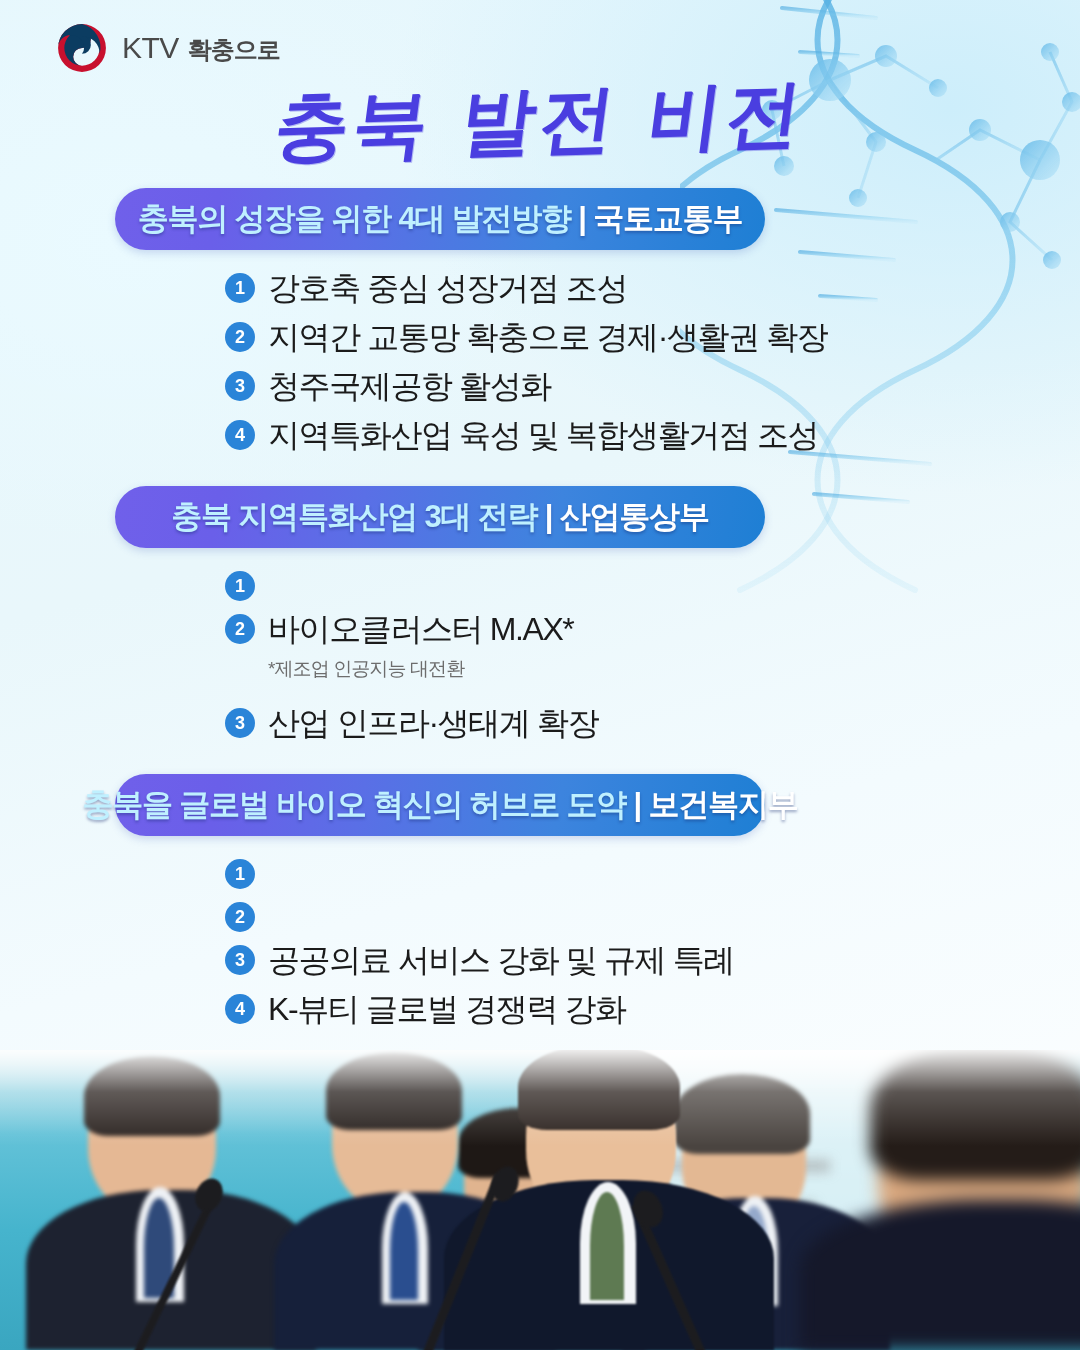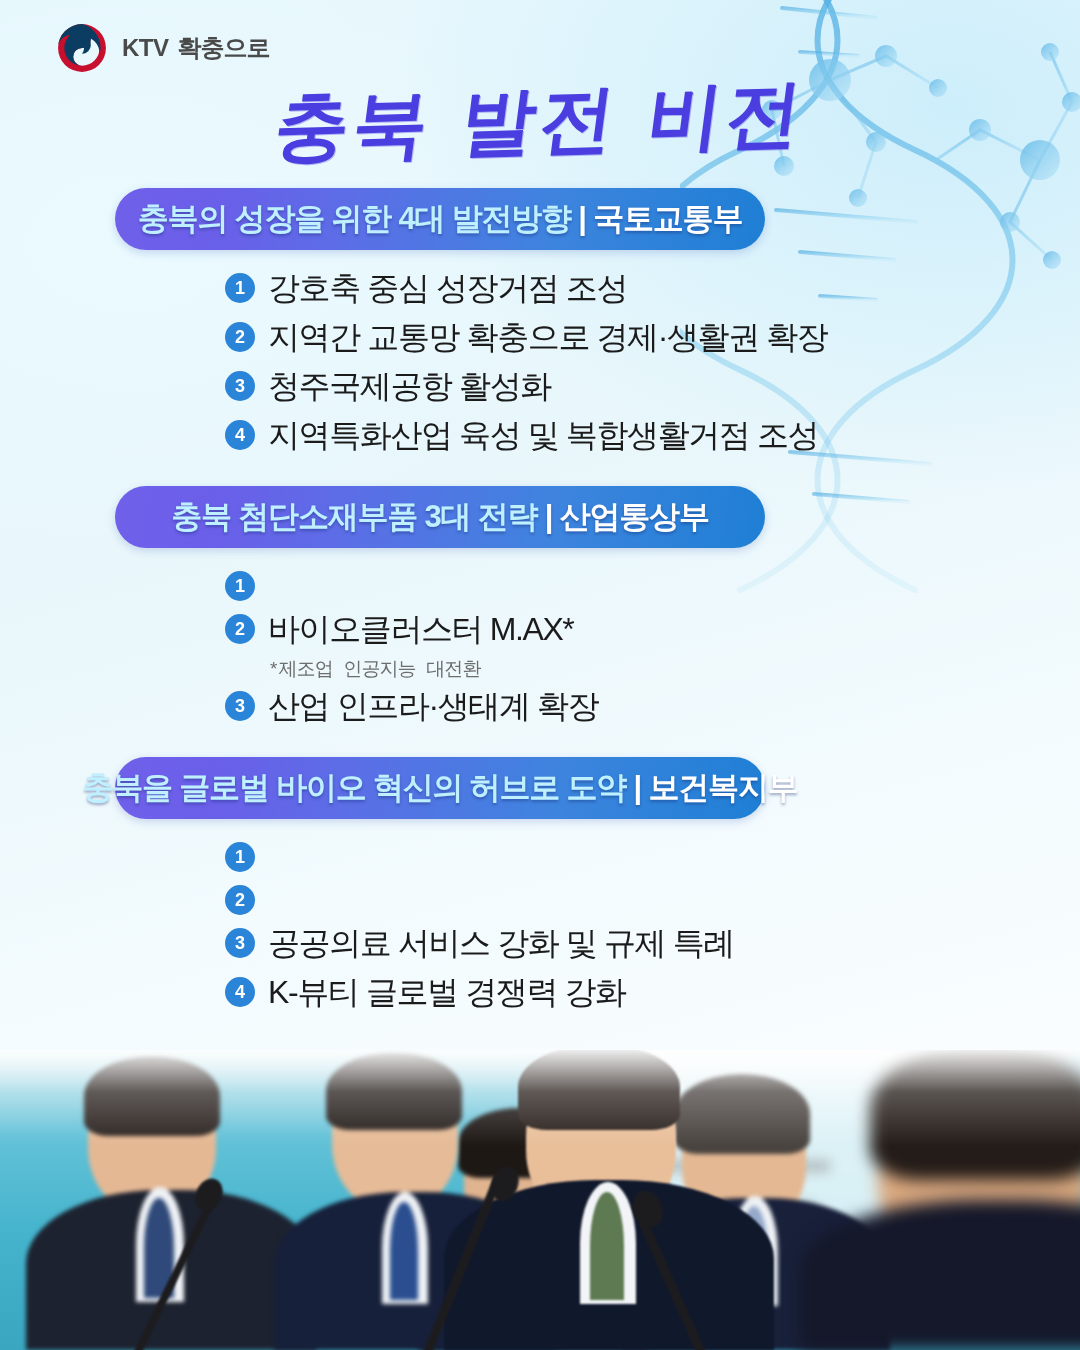--- a/index.html
+++ b/index.html
@@ -31,21 +31,21 @@
   
   #logo-row {
     position:absolute; top:22px; left:56px;
     display:flex; align-items:center; gap:14px;
   }
   #taegeuk { width:52px; height:52px; display:block; }
   .logo-text {
     display:flex; align-items:baseline; gap:9px;
     color:#4a4a4a;
   }
-  .logo-ktv  { font-size:24px; font-weight:700; letter-spacing:-.5px; color:#4a4a4a; }
+  .logo-ktv  { font-size:30px; font-weight:400; letter-spacing:-.5px; color:#4a4a4a; }
   .logo-kbs  { font-size:24px; font-weight:700; letter-spacing:-1px; color:#4a4a4a; }
 
   
   #title-wrap {
     position:absolute; top:72px; left:0; width:1080px;
     text-align:center;
   }
   #title {
     display:inline-block;
     font-family:"DejaVu Sans", sans-serif;
@@ -94,24 +94,23 @@
     color:#fff;
     font-size:18px; font-weight:700;
     display:flex; align-items:center; justify-content:center;
     line-height:1;
   }
   .item-text {
     font-size:32px; font-weight:400; letter-spacing:-1.4px;
     color:#1b1b1b; line-height:1.28;
   }
   .note {
-    margin:-2px 0 4px 268px;
+    margin:-2px 0 21px 268px;
     font-size:19px; letter-spacing:-.9px;
     color:#6d6d6d;
-    font-family:Liberation Mono, monospace;
   }
 
   
   #photo {
     position:absolute; left:0; bottom:0;
     width:1080px; height:300px;
     overflow:hidden;
     background:linear-gradient(180deg,#cfe9f0 0%, #63c2d8 28%, #46b4cd 60%, #3aa6c0 100%);
   }
   #photo::before {
@@ -236,21 +235,21 @@
         <div class="item">
           <span class="badge">4</span>
           <span class="item-text">지역특화산업 육성 및 복합생활거점 조성</span>
         </div>
       </div>
     </div>
 
     <div class="section">
       <div class="pill">
         <span class="pill-text">
-          <span class="hl">충북 첨단소재부품 3대 전략</span>
+          <span class="hl">충북 지역특화산업 3대 전략</span>
           <span>|</span>
           <span>산업통상부</span>
         </span>
       </div>
       <div class="items">
         <div class="item">
           <span class="badge">1</span>
         </div>
         <div class="item">
           <span class="badge">2</span>

